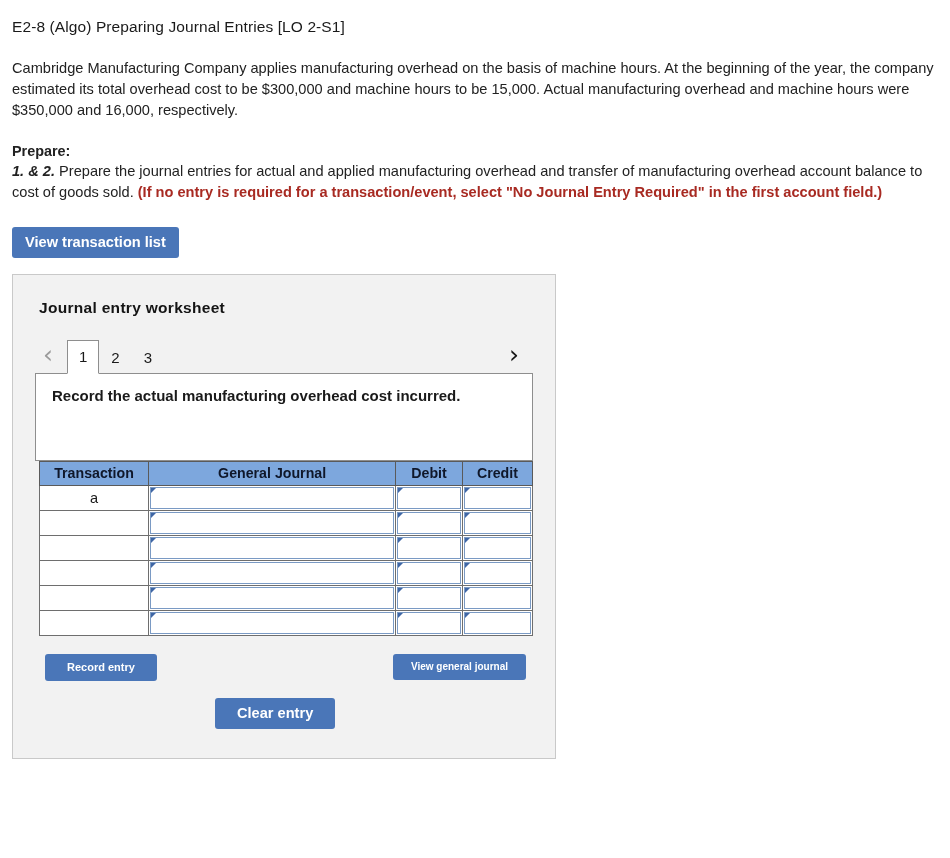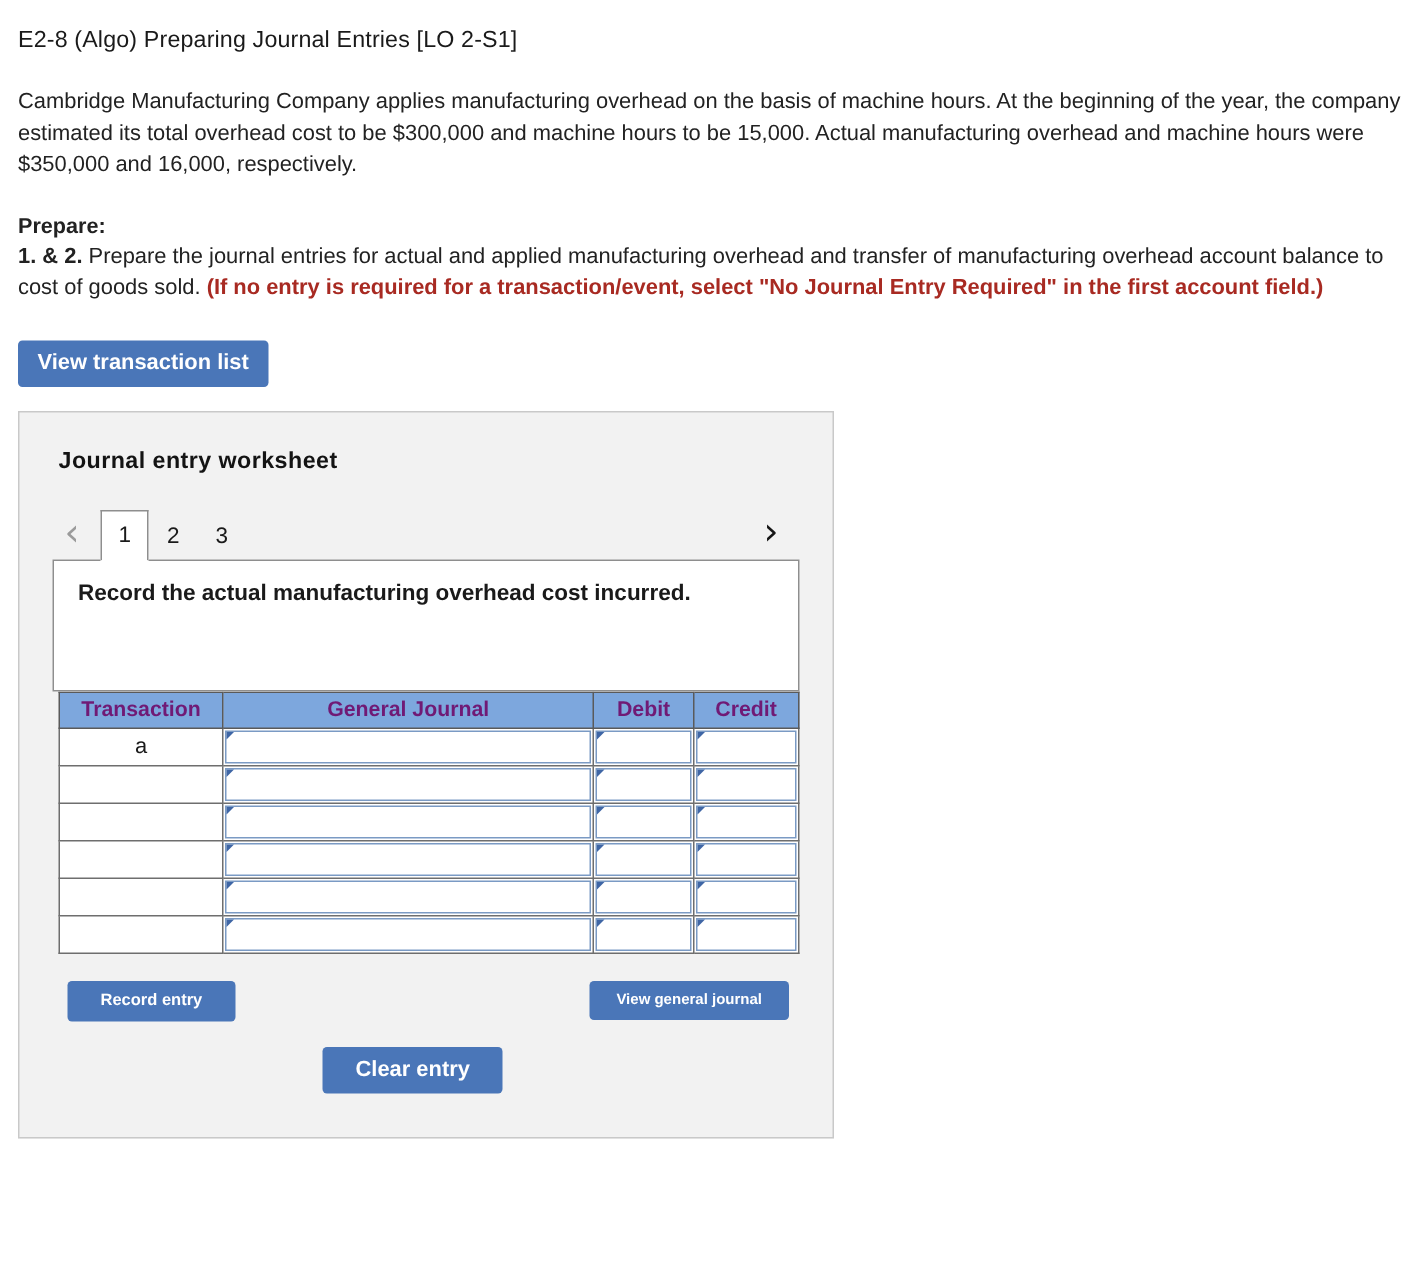--- a/index.html
+++ b/index.html
@@ -42,21 +42,21 @@
     font-size: 14.4px;
     font-weight: bold;
     margin: 0 0 2px 0;
   }
   .required-body {
     font-size: 14.6px;
     line-height: 21px;
     max-width: 930px;
     margin: 0;
   }
-  .required-body .num { font-weight: bold; }
+  .required-body .num { font-weight: bold; font-style: italic; }
   .warn {
     color: #a82a22;
     font-weight: bold;
   }
 
   
   .btn {
     display: inline-block;
     background: #4a76b8;
     color: #ffffff;
@@ -162,21 +162,21 @@
   
   table.journal {
     border-collapse: collapse;
     border: 1px solid #5a5a5a;
     margin-left: 4px;
     table-layout: fixed;
   }
   table.journal th {
     background: #7da7dd;
     border: 1px solid #5a5a5a;
-    color: #701a75;
+    color: #0f172a;
     font-size: 14.2px;
     font-weight: bold;
     padding: 3px 4px 4px 4px;
     text-align: center;
     height: 22px;
   }
   table.journal td {
     border: 1px solid #6e6e6e;
     background: #ffffff;
     height: 24px;

